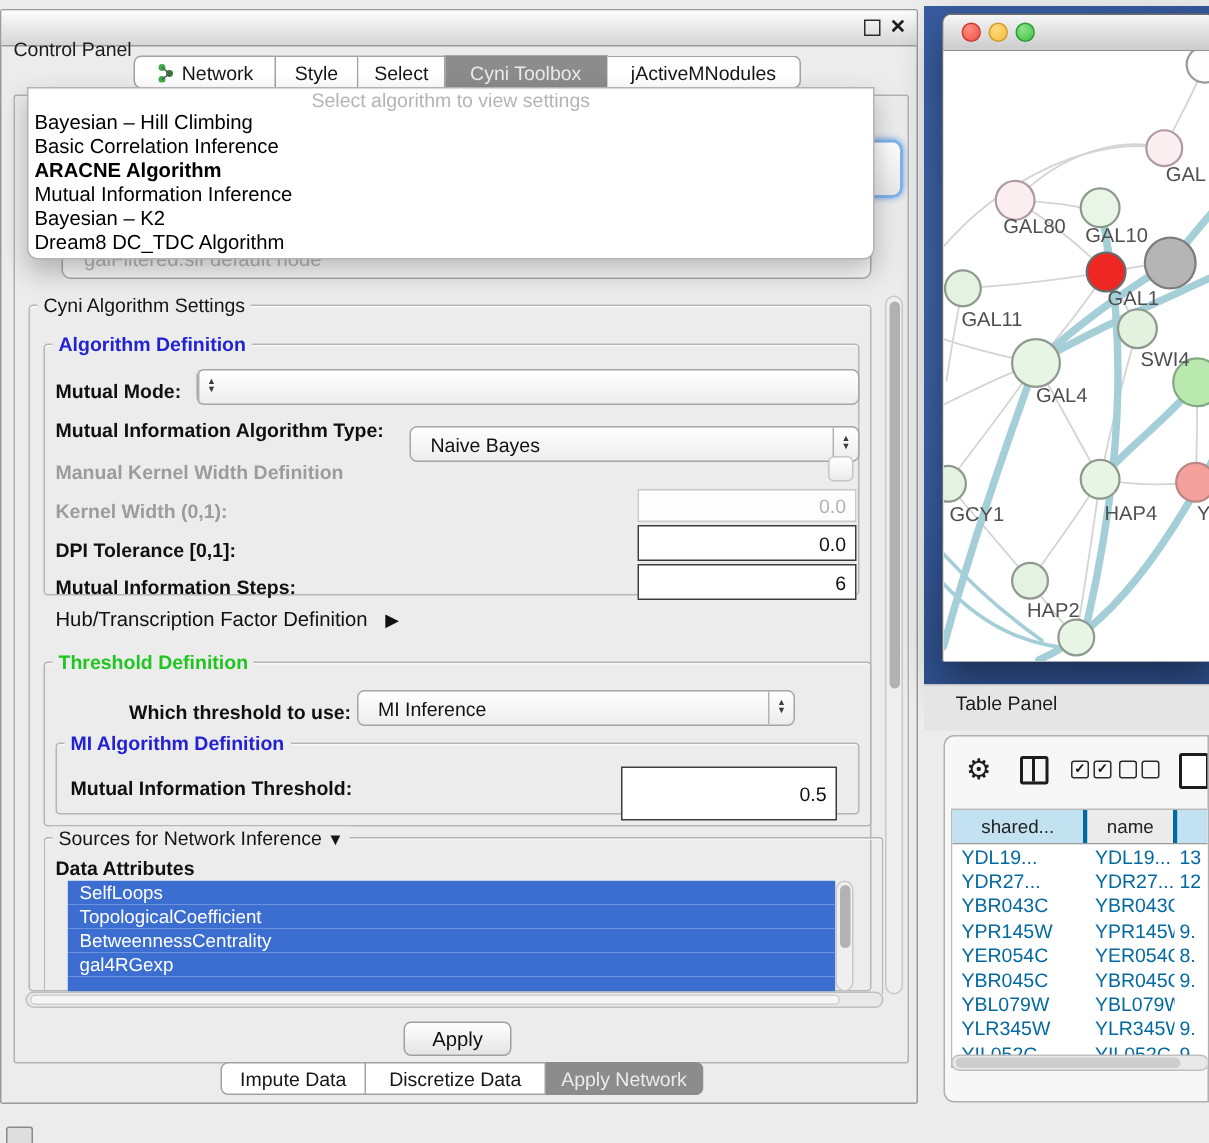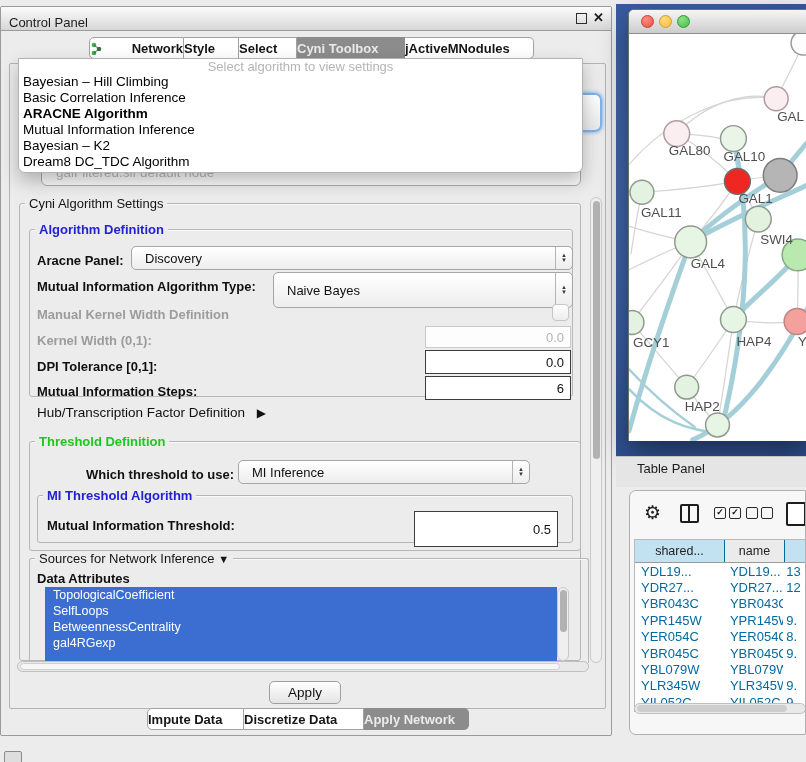--- a/index.html
+++ b/index.html
@@ -4,26 +4,26 @@
 <style>
   html,body{margin:0;padding:0}
   body{width:806px;height:762px;position:relative;overflow:hidden;background:#ececec;
        font-family:"Liberation Sans",sans-serif;font-size:13px;color:#111;}
   .abs{position:absolute}
   
   .cw{position:absolute;left:0;top:6px;width:612px;height:730px;background:#ececec;
       border:1px solid #9a9a9a;border-radius:2px;box-sizing:border-box}
   .cw-title{position:absolute;left:0;top:0;width:100%;height:24px;
       background:linear-gradient(#fcfcfc,#d6d6d6);border-bottom:1px solid #9c9c9c;box-sizing:border-box}
-  .cw-title .t{position:absolute;left:8px;top:8px;font-size:13px;color:#1c1c1c}
+  .cw-title .t{position:absolute;left:8px;top:18px;font-size:13px;color:#1c1c1c}
   .icon-float{position:absolute;right:24px;top:6px;width:9px;height:9px;border:1.5px solid #2c2c2c}
   .icon-close{position:absolute;right:7px;top:3px;font-size:13px;font-weight:bold;color:#1c1c1c}
   
   .tab{position:absolute;height:22px;background:#fff;border:1px solid #a2a2a2;border-left:none;
-       display:flex;align-items:center;justify-content:space-between;font-weight:700;font-size:13px;color:#161616;box-sizing:border-box}
+       display:flex;align-items:center;justify-content:center;font-weight:400;font-size:13px;color:#161616;box-sizing:border-box}
   .tab.first{border-left:1px solid #a2a2a2;border-radius:5px 0 0 5px}
   .tab.last{border-radius:0 5px 5px 0}
   .tab.sel{background:#8c8c8c;color:#ebebeb;border-color:#8c8c8c}
   
   .popup{position:absolute;left:17px;top:51px;width:563px;height:113px;background:#fff;
          border:1px solid #b3b3b3;border-radius:0 0 7px 7px;box-shadow:0 8px 18px rgba(0,0,0,.25);z-index:50;overflow:hidden}
   .popup .ph{height:15px;text-align:center;color:#b4b4b4;font-size:13px;line-height:15px}
   .popup-item{height:16px;line-height:16px;padding-left:4px;font-size:13.5px;color:#000;white-space:nowrap}
   .popup-item.sel{font-weight:bold}
   
@@ -60,21 +60,21 @@
   .light{position:absolute;top:5px;width:13px;height:13px;border-radius:50%;box-sizing:border-box}
   .canvas{position:absolute;left:0;top:24px;width:180px;height:407px;overflow:hidden;background:#fff}
   
   .tp-bar{position:absolute;left:616px;top:456px;width:190px;height:30px;background:#e5e5e5;border-top:1px solid #c2c2c2}
   .tp-bar .t{position:absolute;left:21px;top:4px;font-size:13px;color:#1c1c1c}
   .tp-box{position:absolute;left:629px;top:490px;width:177px;height:245px;background:#f7f7f7;
           border:1px solid #b0b0b0;border-radius:7px 0 0 7px;box-sizing:border-box;overflow:hidden}
   .tbl{position:absolute;left:4px;top:48px;width:176px;background:#fff;border:1px solid #b9b9b9;box-sizing:border-box}
   .thead{display:flex;height:22px;border-bottom:1px solid #9a9a9a}
   .th{display:flex;align-items:center;justify-content:center;font-size:12.5px;color:#222;
-      border-right:1px solid #0369a1;box-sizing:border-box}
+      border-right:3px solid #0369a1;box-sizing:border-box}
   .trow{display:flex;height:16.4px;align-items:center;background:#fff}
   .td{font-size:13px;color:#0369a1;white-space:nowrap;overflow:hidden;box-sizing:border-box;padding-left:6px}
   .c0{width:90px}.c1{width:60px}.c2{width:26px;padding-left:3px}
   .hscroll{position:absolute;background:#e9e9e9;border:1px solid #bfbfbf;border-radius:6px;box-sizing:border-box}
   .hthumb{position:absolute;background:#f6f6f6;border:1px solid #cfcfcf;border-radius:5px;box-sizing:border-box}
   .chkpair{display:inline-flex;gap:3px}
   .chk{width:10px;height:10px;border:1.5px solid #2a2a2a;border-radius:2px;font-size:9px;line-height:9px;
        text-align:center;color:#111;font-weight:bold}
 </style>
 </head>
@@ -134,31 +134,30 @@
   <div class="groupbox" style="left:18px;top:196px;width:562px;height:458px"></div>
   <span class="legend" style="left:24px;top:189px;color:#151515">Cyni Algorithm Settings</span>
 
   <div class="vscroll" style="left:589px;top:190px;width:12px;height:466px">
     <div class="vthumb" style="left:2px;top:3px;width:7px;height:258px"></div>
   </div>
 
   <div class="groupbox" style="left:28px;top:222px;width:544px;height:168px"></div>
   <span class="legend" style="left:34px;top:215px;color:#2222d4;font-weight:bold">Algorithm Definition</span>
 
-  <span class="lbl" style="left:36px;top:246px">Aracne Panel:</span>
+  <span class="lbl" style="left:36px;top:246px">Mutual Mode:</span>
   <div class="combo" style="left:130px;top:239px;width:442px;height:24px">
-    <span class="cv">Discovery</span>
     <span class="stepper">
         <span>▲</span>
         <span>▼</span>
       </span>
   </div>
 
   <span class="lbl" style="left:36px;top:272px">Mutual Information Algorithm Type:</span>
-  <div class="combo" style="left:272px;top:265px;width:300px;height:36px">
+  <div class="combo" style="left:272px;top:277px;width:300px;height:24px">
     <span class="cv">Naive Bayes</span>
     <span class="stepper">
         <span>▲</span>
         <span>▼</span>
       </span>
   </div>
 
   <span class="lbl dis" style="left:36px;top:300px">Manual Kernel Width Definition</span>
   <div class="abs" style="left:551px;top:297px;width:15px;height:15px;border:1px solid #c6c6c6;border-radius:4px;background:linear-gradient(#fff,#ececec)"></div>
 
@@ -188,36 +187,36 @@
   <span class="lbl" style="left:85px;top:460px">Which threshold to use:</span>
   <div class="combo" style="left:237px;top:453px;width:292px;height:24px">
     <span class="cv">MI Inference</span>
     <span class="stepper">
         <span>▲</span>
         <span>▼</span>
       </span>
   </div>
 
   <div class="groupbox" style="left:36px;top:488px;width:536px;height:48px"></div>
-  <span class="legend" style="left:42px;top:481px;color:#2222d4;font-weight:bold">MI Threshold Algorithm</span>
+  <span class="legend" style="left:42px;top:481px;color:#2222d4;font-weight:bold">MI Algorithm Definition</span>
   <span class="lbl" style="left:46px;top:511px">Mutual Information Threshold:</span>
   <div class="fld strong" style="left:413px;top:504px;width:144px;height:36px">
     <span>0.5</span>
   </div>
 
   <div class="groupbox" style="left:28px;top:551px;width:560px;height:105px;border-bottom:none;border-radius:3px 3px 0 0"></div>
   <span class="legend" style="left:34px;top:544px;color:#151515">
     <span>Sources for Network Inference</span>
     <span style="font-size:11px"> ▼</span>
   </span>
   <span class="lbl" style="left:36px;top:564px">Data Attributes</span>
 
   <div class="attr-list">
+      <div class="attr-item">SelfLoops</div>
       <div class="attr-item">TopologicalCoefficient</div>
-      <div class="attr-item">SelfLoops</div>
       <div class="attr-item">BetweennessCentrality</div>
       <div class="attr-item">gal4RGexp</div>
       <div class="attr-item"></div>
     </div>
   <div class="vscroll" style="left:556px;top:580px;width:12px;height:74px">
     <div class="vthumb" style="left:2px;top:2px;width:7px;height:42px"></div>
   </div>
 
   <div class="hscroll" style="left:16px;top:654px;width:572px;height:11px">
     <div class="hthumb" style="left:2px;top:1px;width:540px;height:7px"></div>

